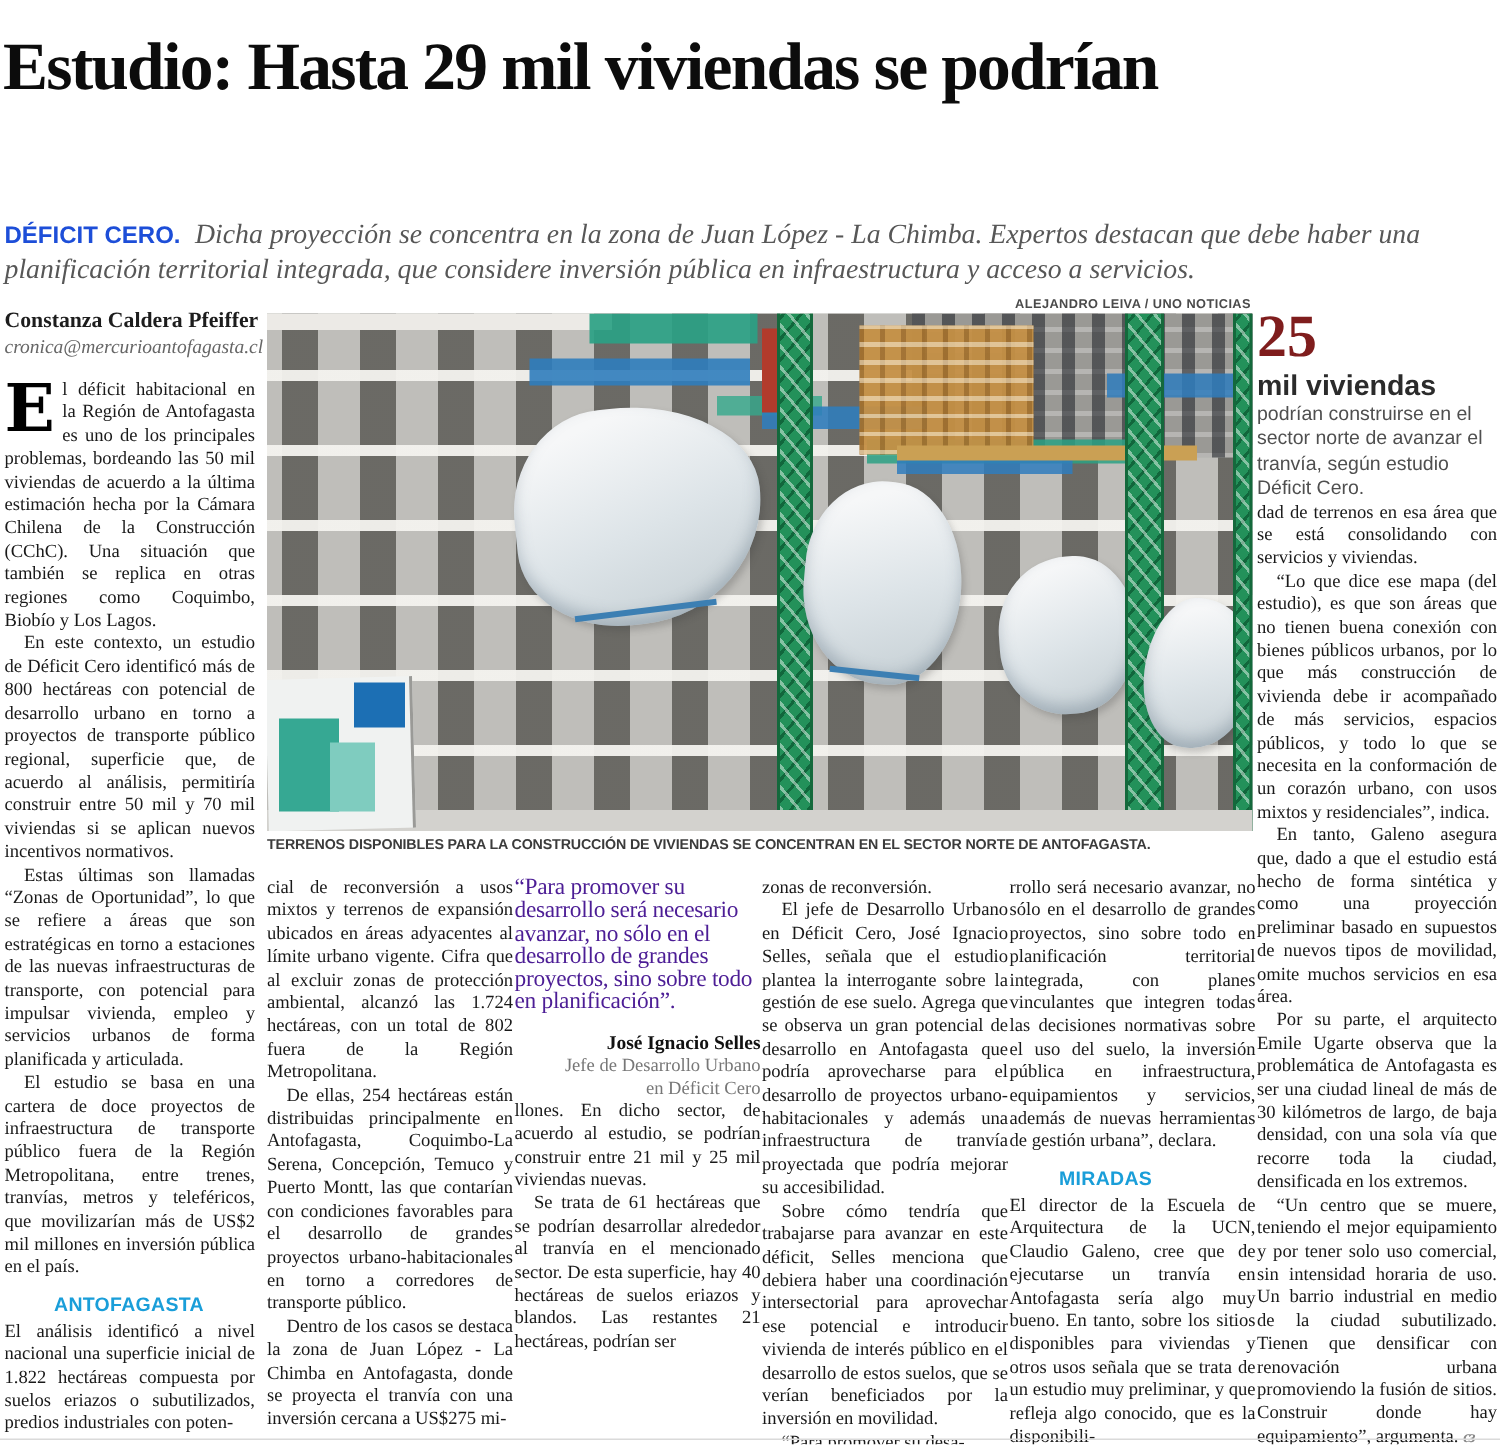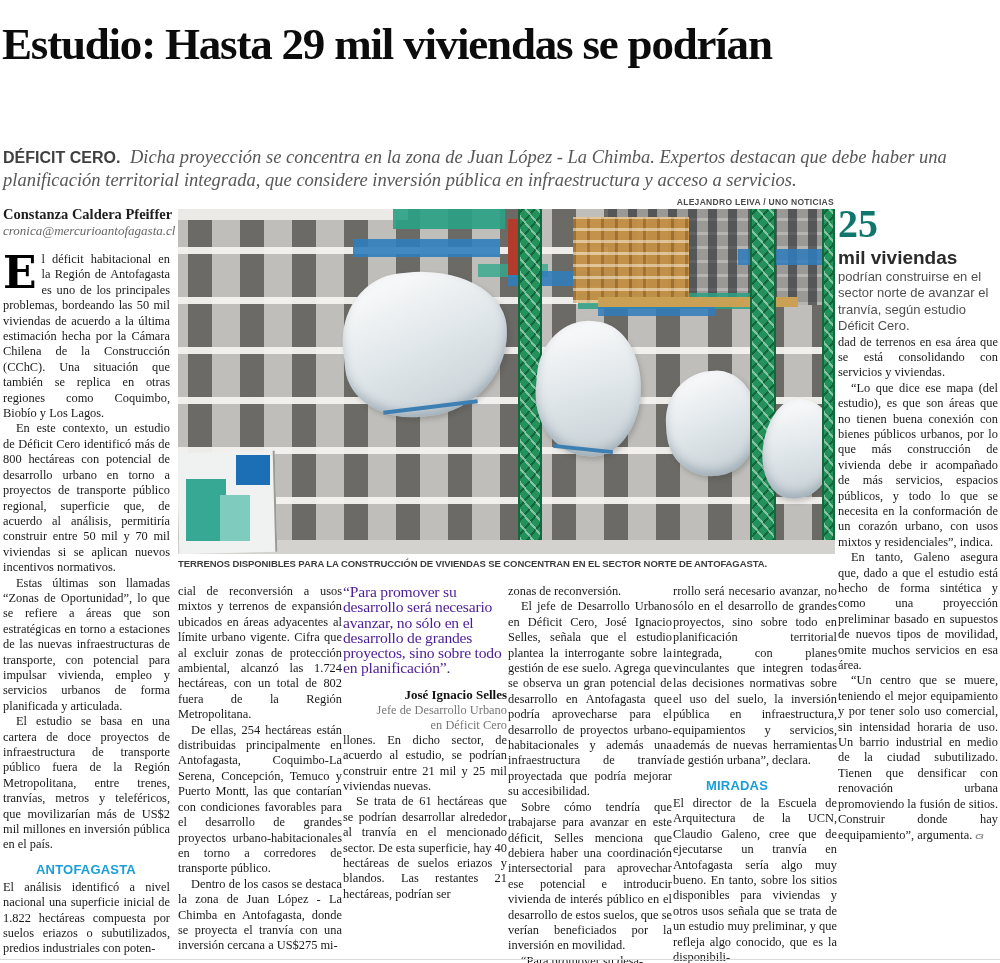--- a/index.html
+++ b/index.html
@@ -9,21 +9,21 @@
 
   
   .headline { position:absolute; left:2px; top:18px; width:996px;
               font:700 45px/53px "Liberation Serif", serif; color:#0c0c0c; letter-spacing:-1.2px; }
   .hl-line { display:block; }
 
   
   .kicker { position:absolute; left:3px; top:146px; width:992px;
             font:italic 18.5px/23px "Liberation Serif", serif; color:#575757; }
   .kicker-label { font:700 16px/23px "Liberation Sans", sans-serif; font-style:normal;
-                  color:#404040; padding-right:5px; }
+                  color:#1d4ed8; padding-right:5px; }
 
   
   .byline { position:absolute; left:3px; top:205px; }
   .byline-author { font:700 14.5px/18px "Liberation Serif", serif; color:#1d1d1d; }
   .byline-email  { font:italic 13px/16px "Liberation Serif", serif; color:#666; }
 
   
   .photo-credit { position:absolute; left:178px; top:197px; width:656px; text-align:right;
                   font:700 8.5px/10px "Liberation Sans", sans-serif; color:#4a4a4a; letter-spacing:.3px; }
   .photo { position:absolute; left:178px; top:209px; width:657px; height:345px;
@@ -95,21 +95,21 @@
          margin:9px 0 3px; text-align:left; letter-spacing:.2px;padding-left:33px; }
 
   
   .pullquote { font:15.6px/15.3px "Liberation Serif", serif; color:#4c1d95;
                text-align:left; letter-spacing:-.2px; }
   .q-name { margin-top:11px; font:700 13px/16px "Liberation Serif", serif; color:#111; text-align:right; }
   .q-role { font:12.4px/15px "Liberation Serif", serif; color:#777; text-align:right; }
   .q-body-first { margin-top:33px; }
 
   
-  .fact-number { font:700 40px/38px "Liberation Serif", serif; color:#0f766e; }
+  .fact-number { font:700 40px/38px "Liberation Serif", serif; color:#7f1d1d; }
   .fact-text { margin-top:7px; font:13px/16.5px "Liberation Sans", sans-serif;
                color:#4f4f4f; text-align:left; }
   .fact-bold { font-weight:700; font-size:19px; color:#2b2b2b; }
   .sb-first { margin-top:20px; }
   .endmark { font:italic 700 11px "Liberation Serif", serif; color:#888; letter-spacing:-1px; }
 
   .bottom-rule { position:absolute; left:0; top:959px; width:1000px; height:1px; background:#dadada; }
 </style>
 </head>
 <body>
@@ -200,17 +200,18 @@
     <h3 class="sec">MIRADAS</h3>
     <p>El director de la Escuela de Arquitectura de la UCN, Claudio Galeno, cree que de ejecutarse un tranvía en Antofagasta sería algo muy bueno. En tanto, sobre los sitios disponibles para viviendas y otros usos señala que se trata de un estudio muy preliminar, y que refleja algo conocido, que es la disponibili-</p>
   </div>
 
   <div class="col col6">
     <div class="fact-number">25</div>
     <div class="fact-text"><span class="fact-bold">mil viviendas</span> <span>podrían construirse en el sector norte de avanzar el tranvía, según estudio Déficit Cero.</span></div>
     <p class="sb-first">dad de terrenos en esa área que se está consolidando con servicios y viviendas.</p>
     <p class="ind">“Lo que dice ese mapa (del estudio), es que son áreas que no tienen buena conexión con bienes públicos urbanos, por lo que más construcción de vivienda debe ir acompañado de más servicios, espacios públicos, y todo lo que se necesita en la conformación de un corazón urbano, con usos mixtos y residenciales”, indica.</p>
     <p class="ind">En tanto, Galeno asegura que, dado a que el estudio está hecho de forma sintética y como una proyección preliminar basado en supuestos de nuevos tipos de movilidad, omite muchos servicios en esa área.</p>
+    <p class="ind">Por su parte, el arquitecto Emile Ugarte observa que la problemática de Antofagasta es ser una ciudad lineal de más de 30 kilómetros de largo, de baja densidad, con una sola vía que recorre toda la ciudad, densificada en los extremos.</p>
     <p class="ind"><span>“Un centro que se muere, teniendo el mejor equipamiento y por tener solo uso comercial, sin intensidad horaria de uso. Un barrio industrial en medio de la ciudad subutilizado. Tienen que densificar con renovación urbana promoviendo la fusión de sitios. Construir donde hay equipamiento”, argumenta.</span> <span class="endmark">cз</span></p>
   </div>
 
   <div class="bottom-rule"></div>
 </div>
 
 </body></html>

